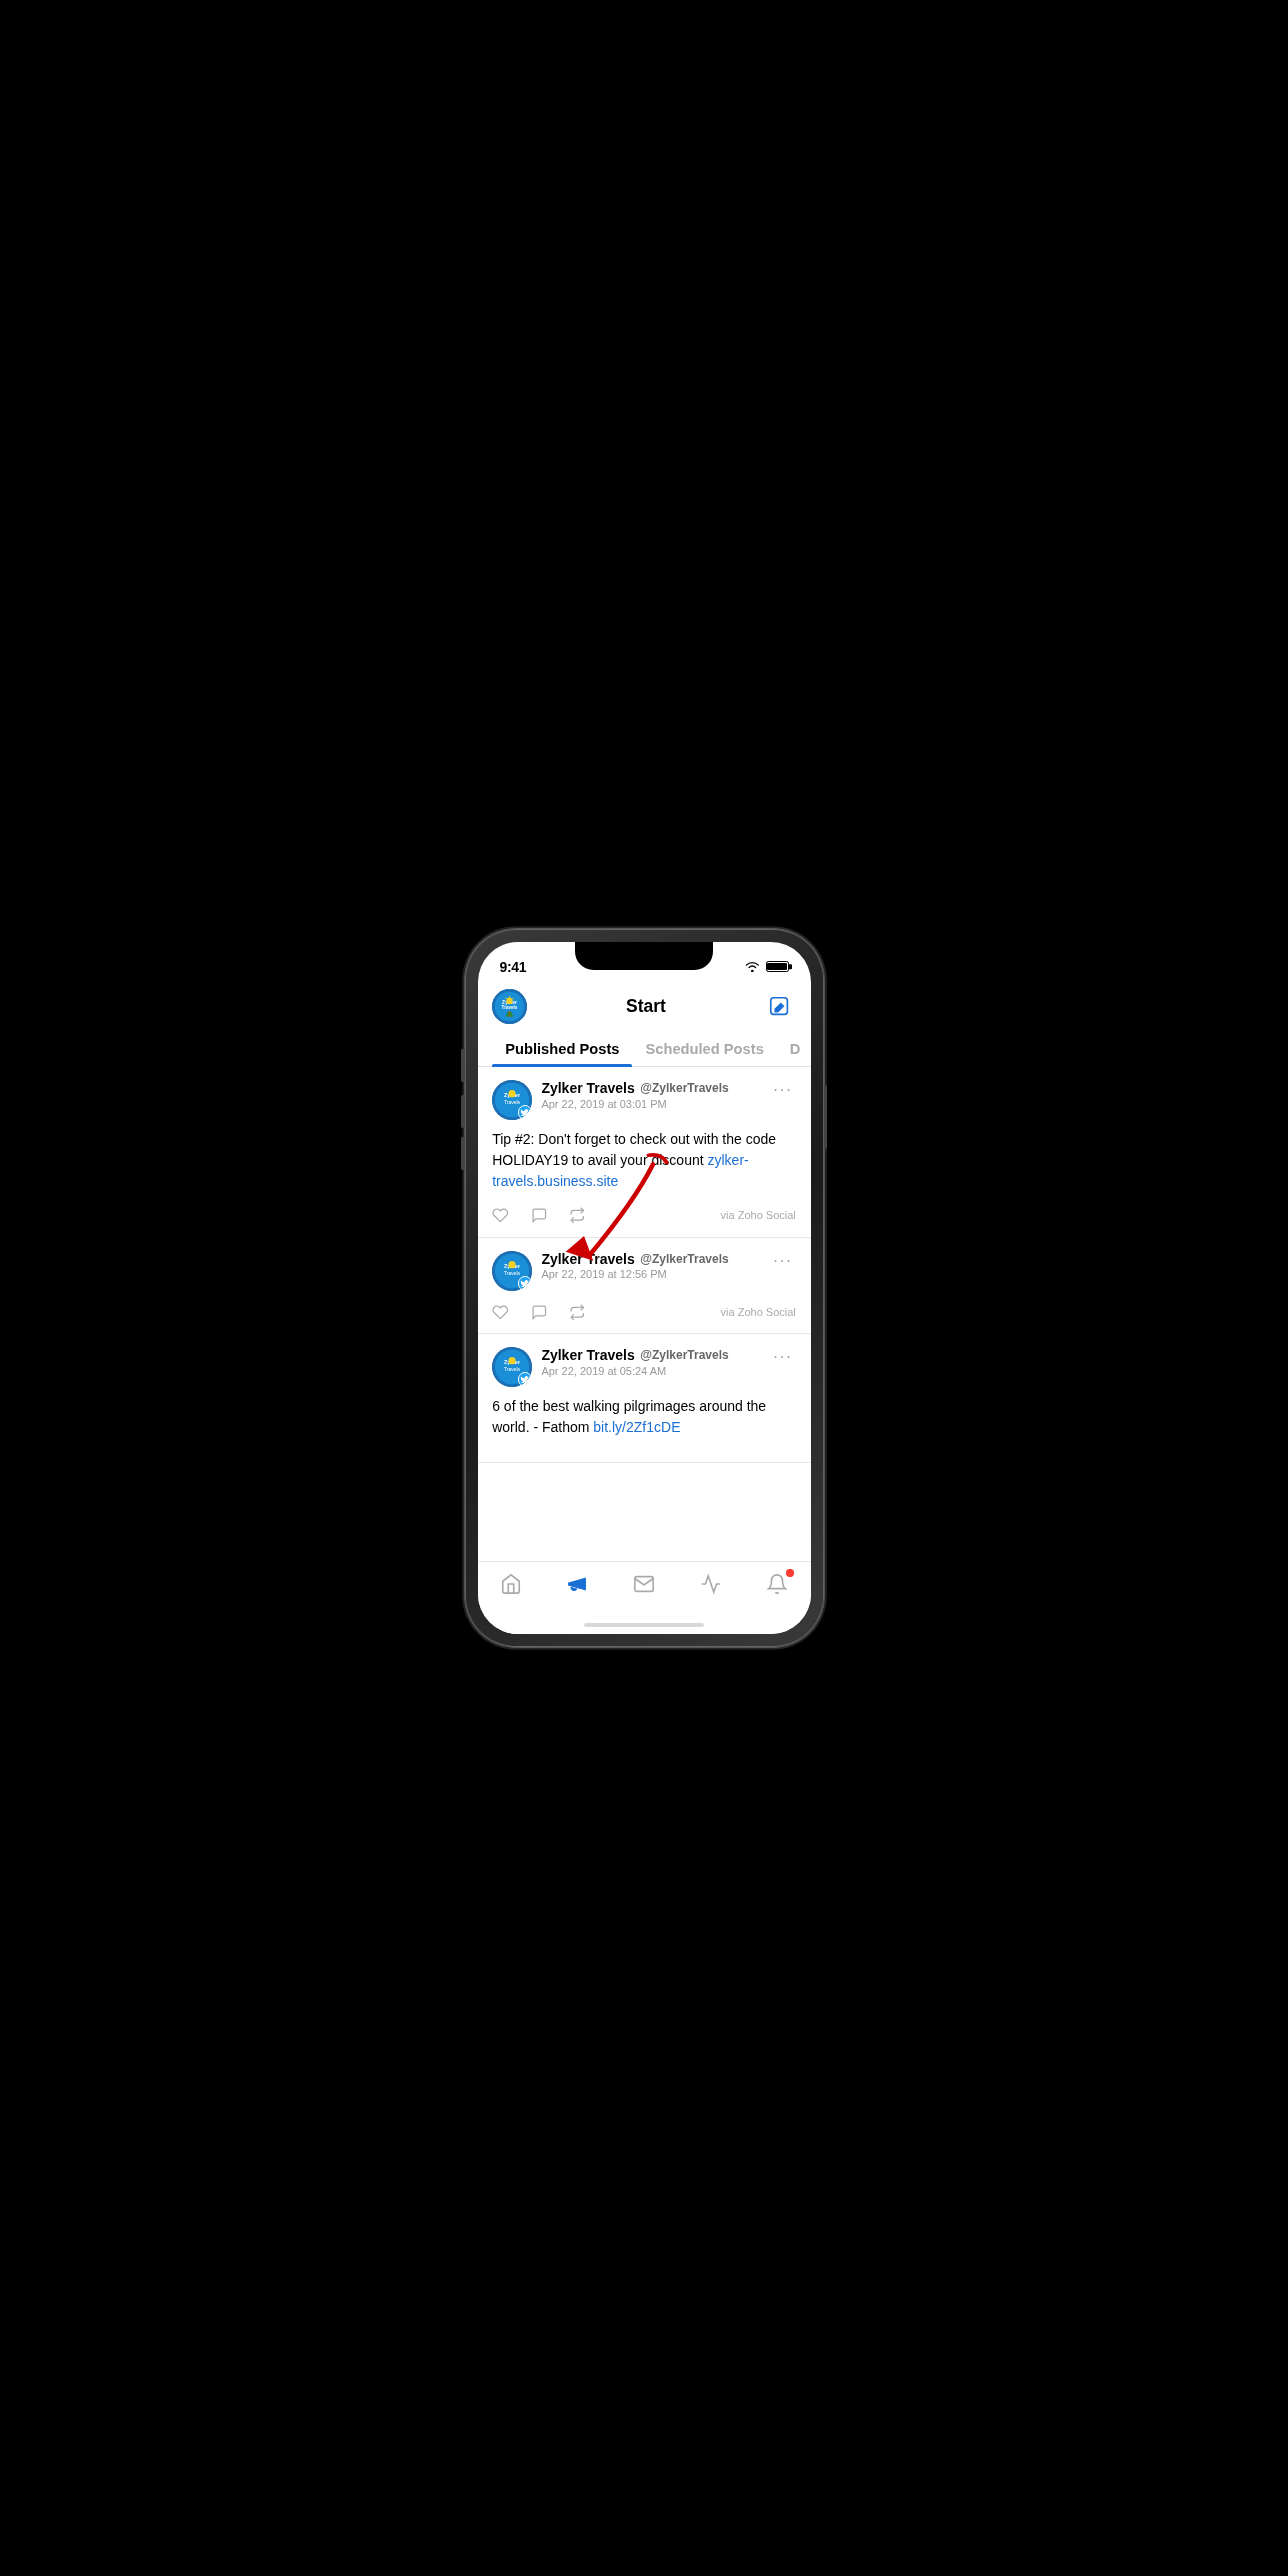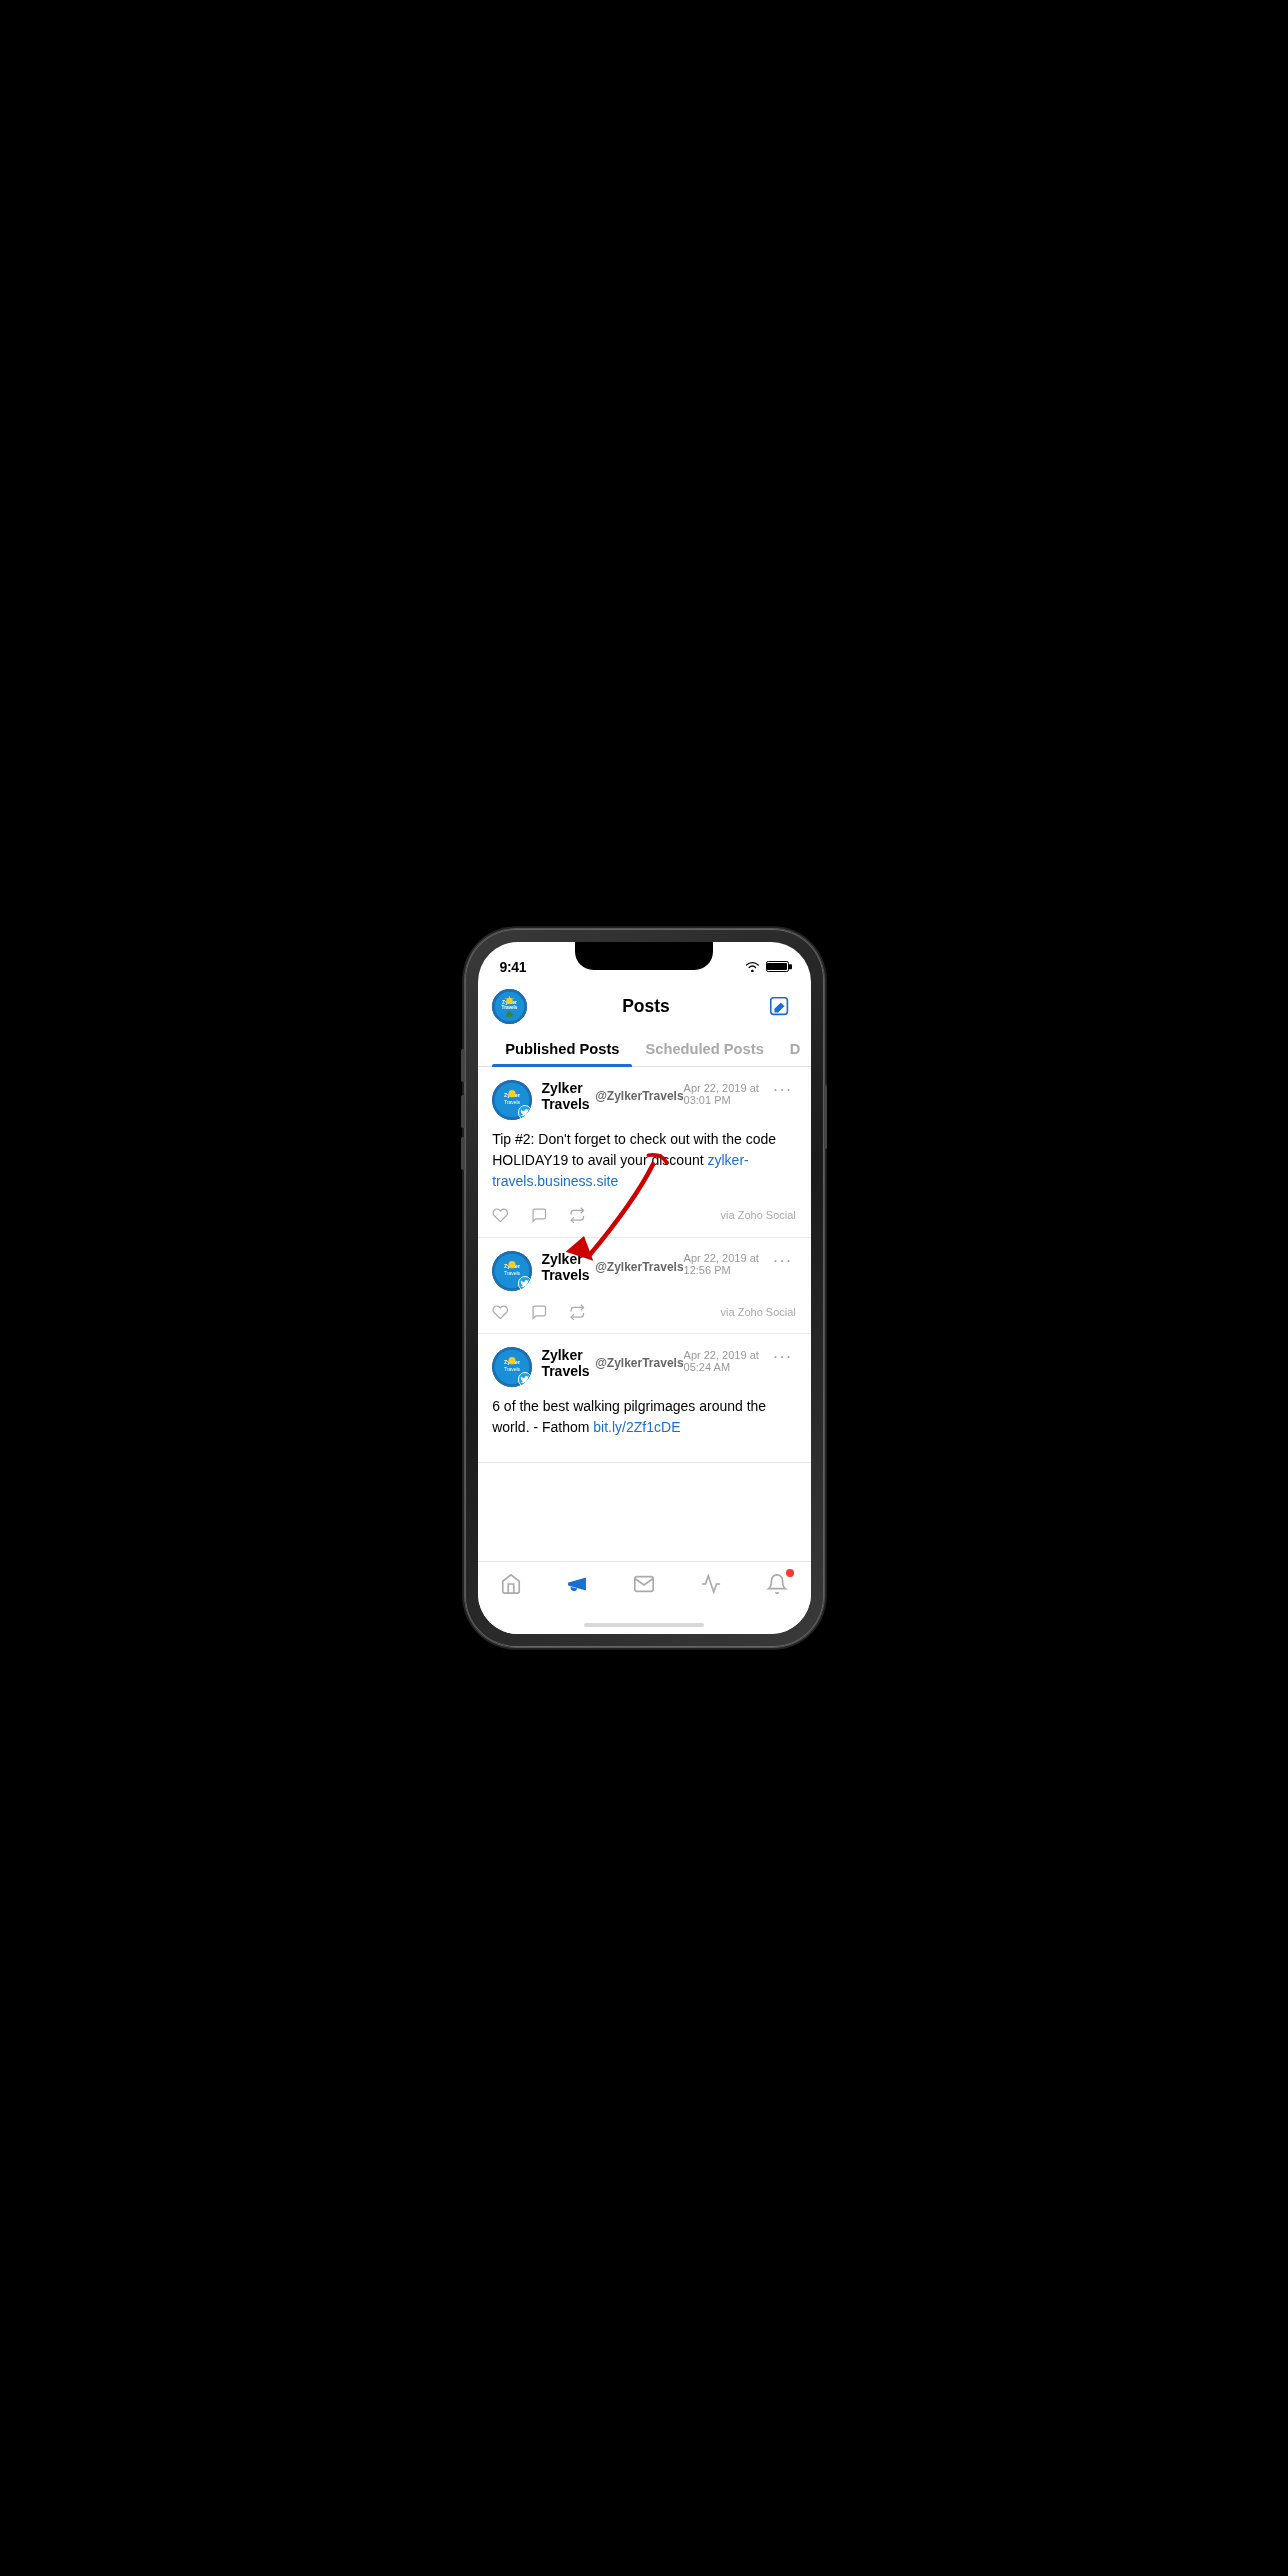--- a/index.html
+++ b/index.html
@@ -241,21 +241,21 @@
       background: #1da1f2;
       border-radius: 50%;
       display: flex;
       align-items: center;
       justify-content: center;
       border: 1.4px solid #fff;
     }
 
     .author-info {
       display: flex;
-      flex-direction: row;
+      flex-direction: column;
     }
 
     .author-name-row {
       display: flex;
       align-items: center;
       gap: 5.5px;
     }
 
     .author-name {
       font-size: 14px;
@@ -433,21 +433,21 @@
             <circle cx="19" cy="13" r="3.5" fill="#f5d020"></circle>
             <line x1="19" y1="8" x2="19" y2="10" stroke="#f5d020" stroke-width="1.2"></line>
             <line x1="23.5" y1="9.5" x2="22.3" y2="11" stroke="#f5d020" stroke-width="1"></line>
             <line x1="14.5" y1="9.5" x2="15.7" y2="11" stroke="#f5d020" stroke-width="1"></line>
 
             <path d="M15 30 Q16 25 19 24 Q22 25 23 30" fill="#2d8a2d" opacity="0.9"></path>
             <line x1="19" y1="24" x2="19" y2="30" stroke="#8B6914" stroke-width="1.5"></line>
           </svg>
         </div>
       </div>
-      <span class="app-title">Posts</span>
+      <span class="app-title">Start</span>
       <div class="compose-btn">
         <svg width="24" height="24" viewBox="0 0 26 26" fill="none">
           <rect x="3" y="3" width="18" height="18" rx="3" stroke="#1a6fd4" stroke-width="1.8" fill="none"></rect>
           <path d="M14 8l4 4-7 7H7v-4l7-7z" fill="#1a6fd4"></path>
           <path d="M14 8l4 4" stroke="#fff" stroke-width="0.5"></path>
         </svg>
       </div>
     </div>
 
     <div class="tabs">

